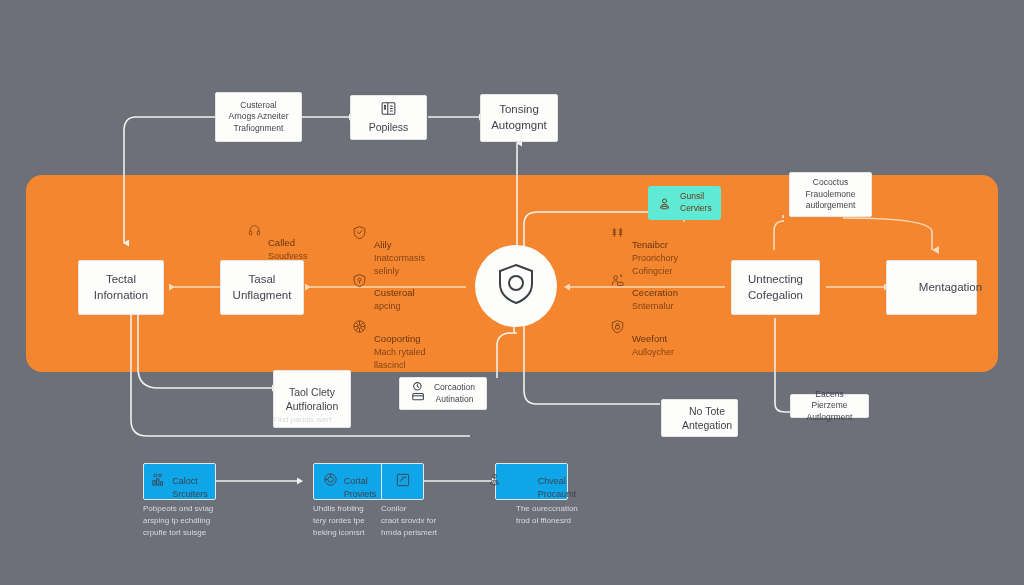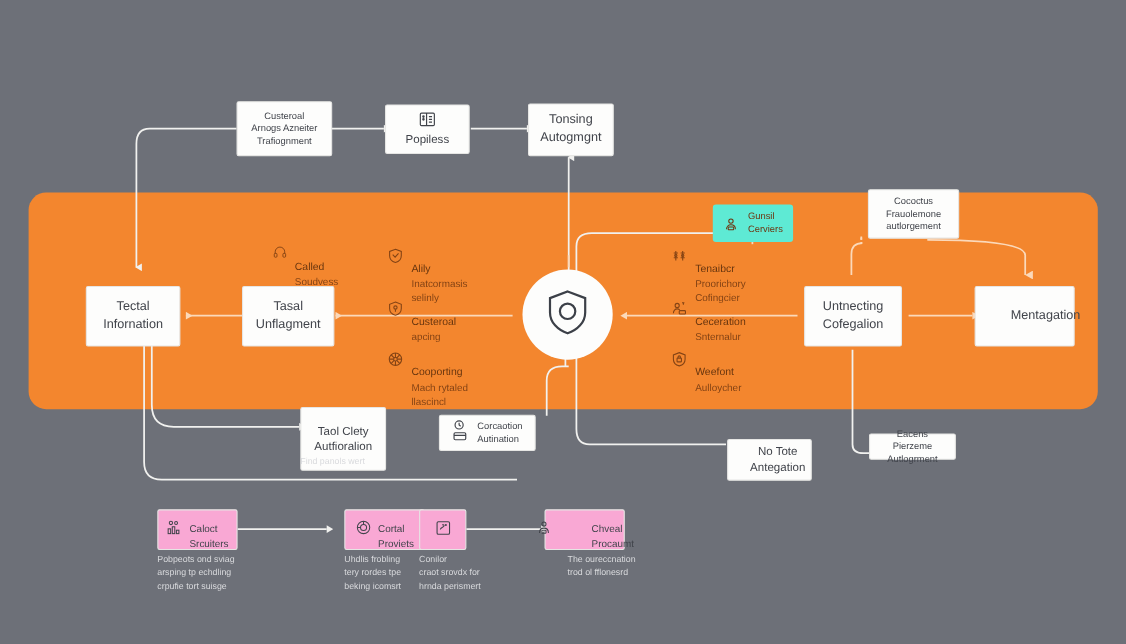--- a/index.html
+++ b/index.html
@@ -52,21 +52,21 @@
   .node-sm { font-size: 8.5px; }
   
   .node.with-icon { gap: 3px; }
   .node.with-icon svg { display: block; }
   
   .node.icon-left {
     flex-direction: row;
     gap: 6px;
     justify-content: center;
   }
-  .node.icon-left .txt { text-align: left; }
+  .node.icon-left .txt { text-align: center; }
 
   
   .caption {
     position: absolute;
     color: #d9dadd;
     font-size: 8px;
     line-height: 1.5;
     text-align: left;
     white-space: pre-line;
   }
@@ -118,21 +118,21 @@
     border-radius: 50%;
     background: #fdfdfc;
     display: flex;
     align-items: center;
     justify-content: center;
     box-shadow: 0 0 0 0 rgba(0,0,0,0);
   }
   
   .bcard {
     position: absolute;
-    background: #f9a8d4;
+    background: #0ea5e9;
     border: 1px solid #e6e6e4;
     border-radius: 2px;
     display: flex;
     align-items: center;
     justify-content: center;
     gap: 6px;
     color: #41444b;
     font-size: 9px;
     line-height: 1.4;
     box-sizing: border-box;

